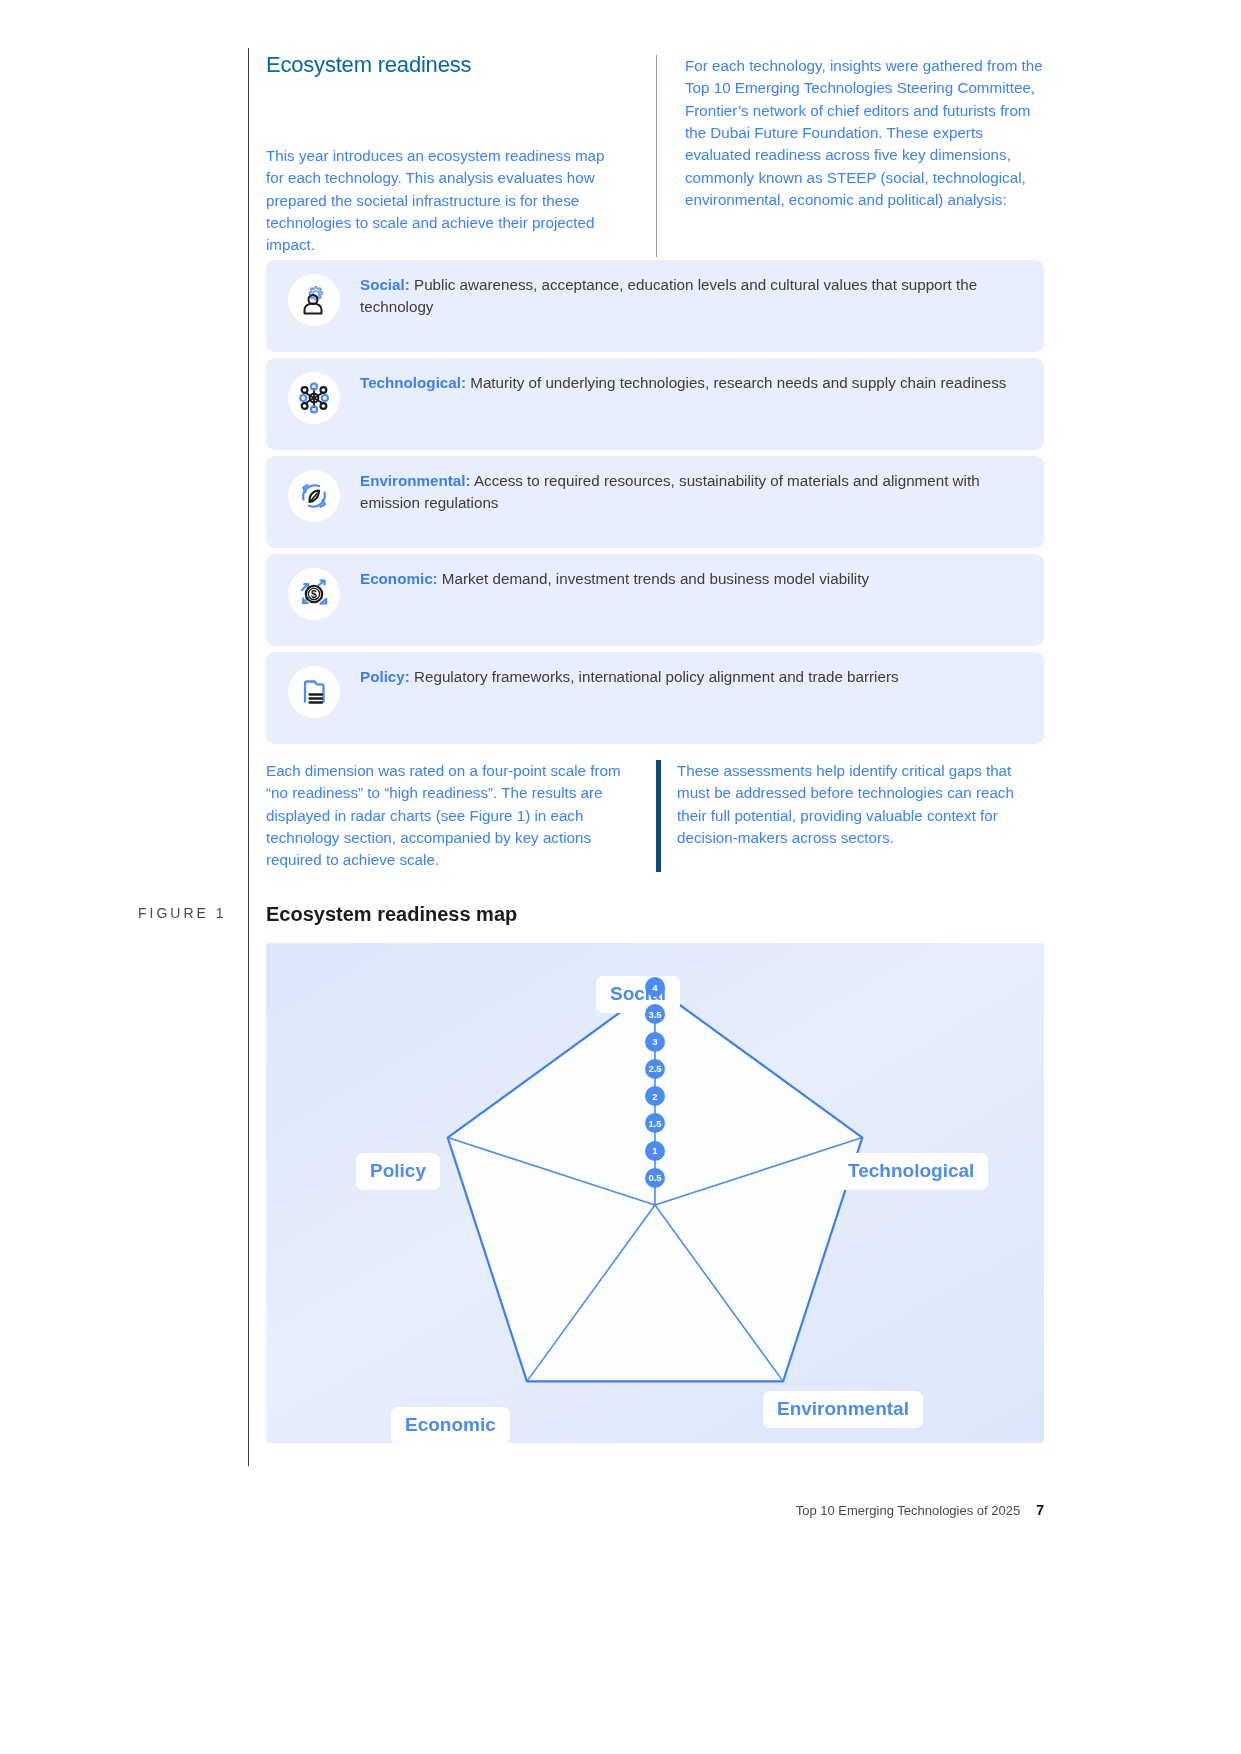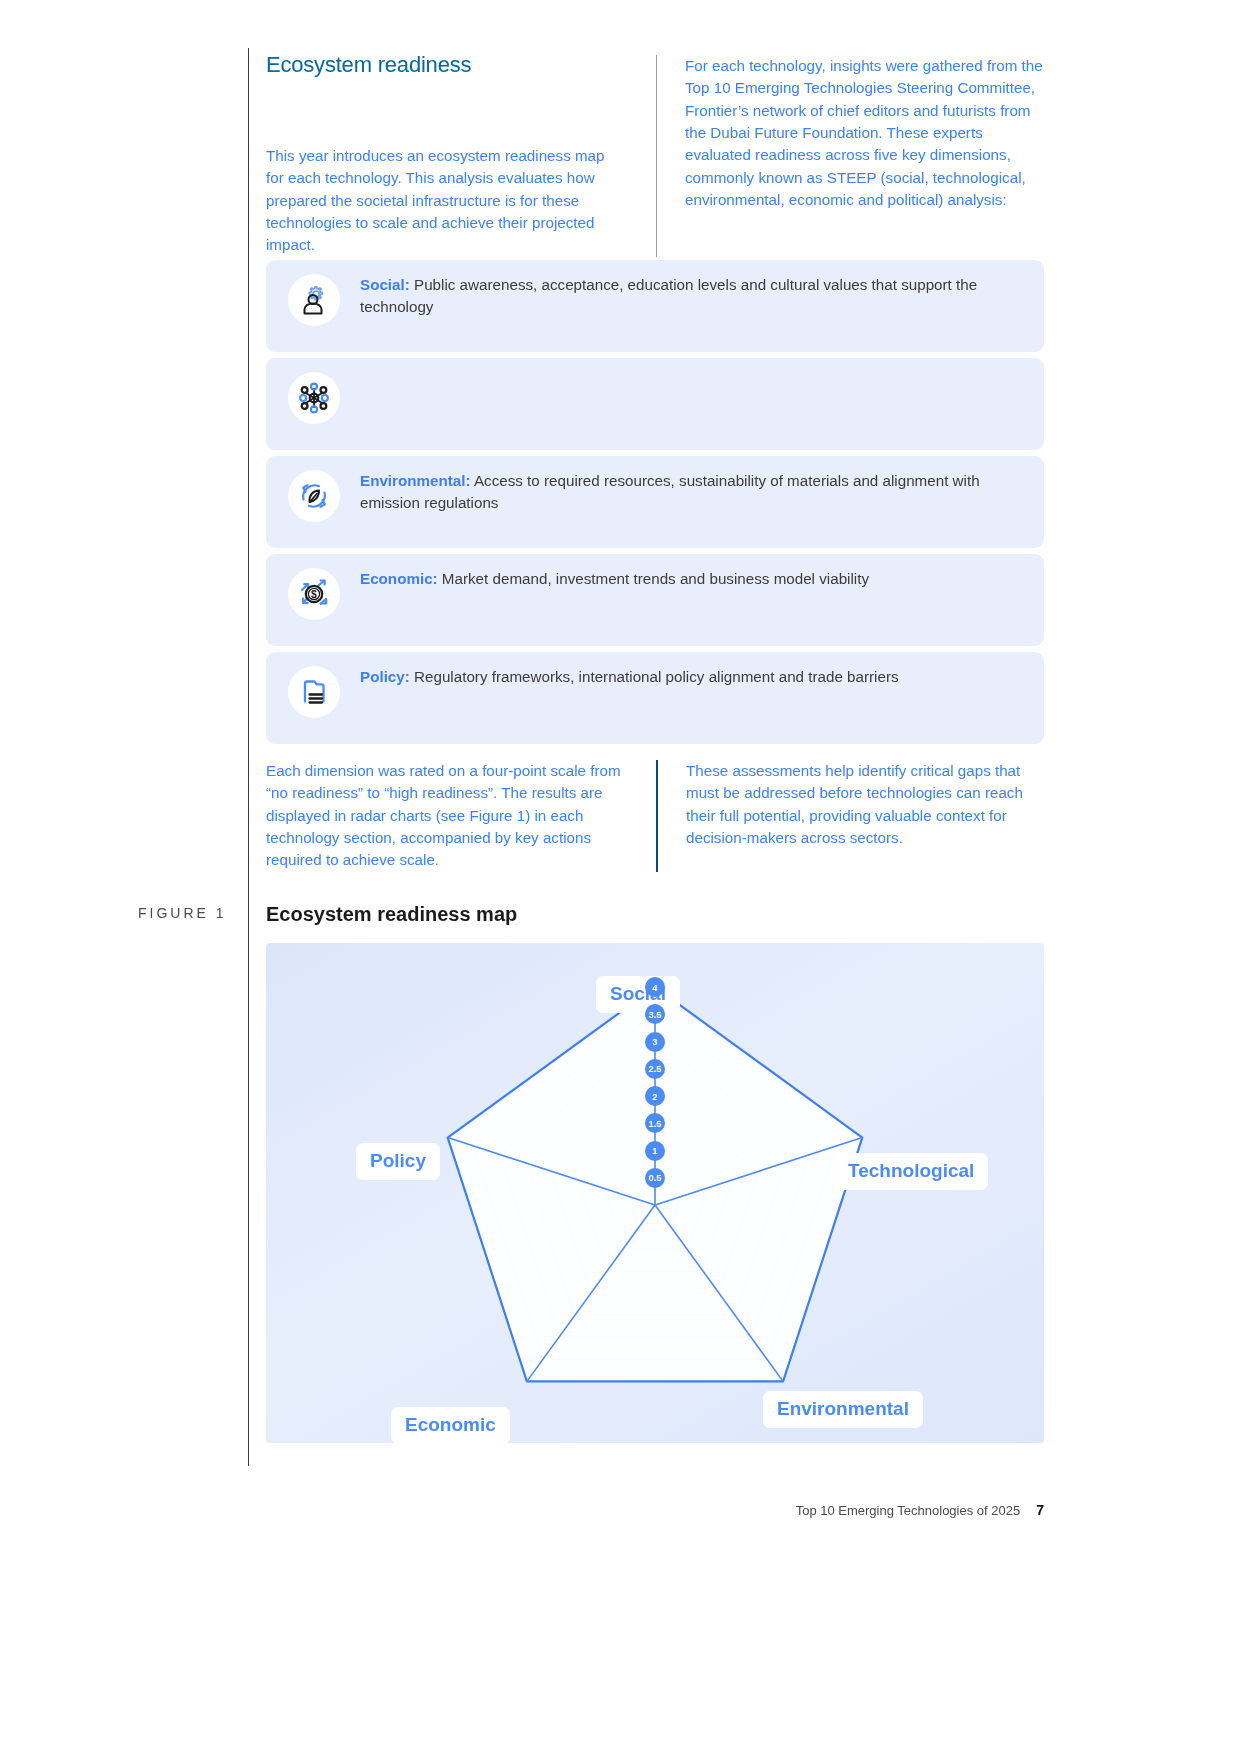--- a/index.html
+++ b/index.html
@@ -62,22 +62,22 @@
   }
   .dim-label { color: #3d7ff0; font-weight: bold; }
 
   
   .lower-cols {
     position: absolute; left: 266px; top: 760px; width: 778px;
     display: flex;
   }
   .lower-left { width: 390px; padding-right: 30px; }
   .lower-right {
-    width: 388px; padding-left: 28px;
-    border-left: 2px solid #0c4a6e;
+    width: 388px; padding-left: 16px;
+    border-left: 5px solid #0c4a6e;
   }
 
   
   .figure-row { position: absolute; left: 138px; top: 900px; width: 906px; }
   .figure-tag {
     position: absolute; left: 0; top: 5px;
     font-size: 14px; letter-spacing: 3px; color: #4a4a4a;
   }
   .figure-caption {
     position: absolute; left: 128px; top: 3px;
@@ -101,21 +101,21 @@
     font-size: 19px; font-weight: bold;
     border-radius: 7px;
     padding: 8px 14px;
     white-space: nowrap;
     line-height: 1.1;
   }
   .chip-social      { left: 330px; top: 33px; }
   .chip-technological { left: 568px; top: 210px; }
   .chip-environmental { left: 497px; top: 448px; }
   .chip-economic    { left: 125px; top: 464px; }
-  .chip-policy      { left: 90px;  top: 200px; }
+  .chip-policy      { left: 90px;  top: 210px; }
 
   .tick-bubble {
     position: absolute;
     width: 20px; height: 20px; border-radius: 50%;
     background: #4b8bf4; color: #ffffff;
     font-size: 9.5px; font-weight: bold;
     display: flex; align-items: center; justify-content: center;
     transform: translate(-50%, -50%);
   }
 
@@ -179,20 +179,23 @@
           <circle cx="17" cy="17" r="4.3" fill="none" stroke="#1c1c1c" stroke-width="2.2"></circle>
           <circle cx="17" cy="5.6" r="3" fill="none" stroke="#4b8bf4" stroke-width="2.2"></circle>
           <circle cx="17" cy="28.4" r="3" fill="none" stroke="#4b8bf4" stroke-width="2.2"></circle>
           <circle cx="6.2" cy="17" r="3" fill="none" stroke="#4b8bf4" stroke-width="2.2"></circle>
           <circle cx="27.8" cy="17" r="3" fill="none" stroke="#4b8bf4" stroke-width="2.2"></circle>
           <circle cx="7.6" cy="9" r="2.9" fill="none" stroke="#1c1c1c" stroke-width="2.2"></circle>
           <circle cx="26.4" cy="9" r="2.9" fill="none" stroke="#1c1c1c" stroke-width="2.2"></circle>
           <circle cx="7.6" cy="25" r="2.9" fill="none" stroke="#1c1c1c" stroke-width="2.2"></circle>
           <circle cx="26.4" cy="25" r="2.9" fill="none" stroke="#1c1c1c" stroke-width="2.2"></circle>
         </svg>
+      </div>
+      <div class="card-text">
+        <span class="dim-label">Technological:</span><span> Maturity of underlying technologies, research needs and supply chain readiness</span>
       </div>
     </div>
 
     <div class="card">
       <div class="card-icon">
         <svg width="34" height="34" viewBox="0 0 34 34">
           <path d="M6.5 20.5 A11.5 11.5 0 0 1 22 7.2" fill="none" stroke="#4b8bf4" stroke-width="2.2" stroke-linecap="round"></path>
           <path d="M27.5 13.5 A11.5 11.5 0 0 1 12 26.8" fill="none" stroke="#4b8bf4" stroke-width="2.2" stroke-linecap="round"></path>
           <path d="M10.5 6.2 L6.2 8.6 L8.6 12.9" fill="none" stroke="#4b8bf4" stroke-width="2.2" stroke-linecap="round" stroke-linejoin="round"></path>
           <path d="M23.5 27.8 L27.8 25.4 L25.4 21.1" fill="none" stroke="#4b8bf4" stroke-width="2.2" stroke-linecap="round" stroke-linejoin="round"></path>

